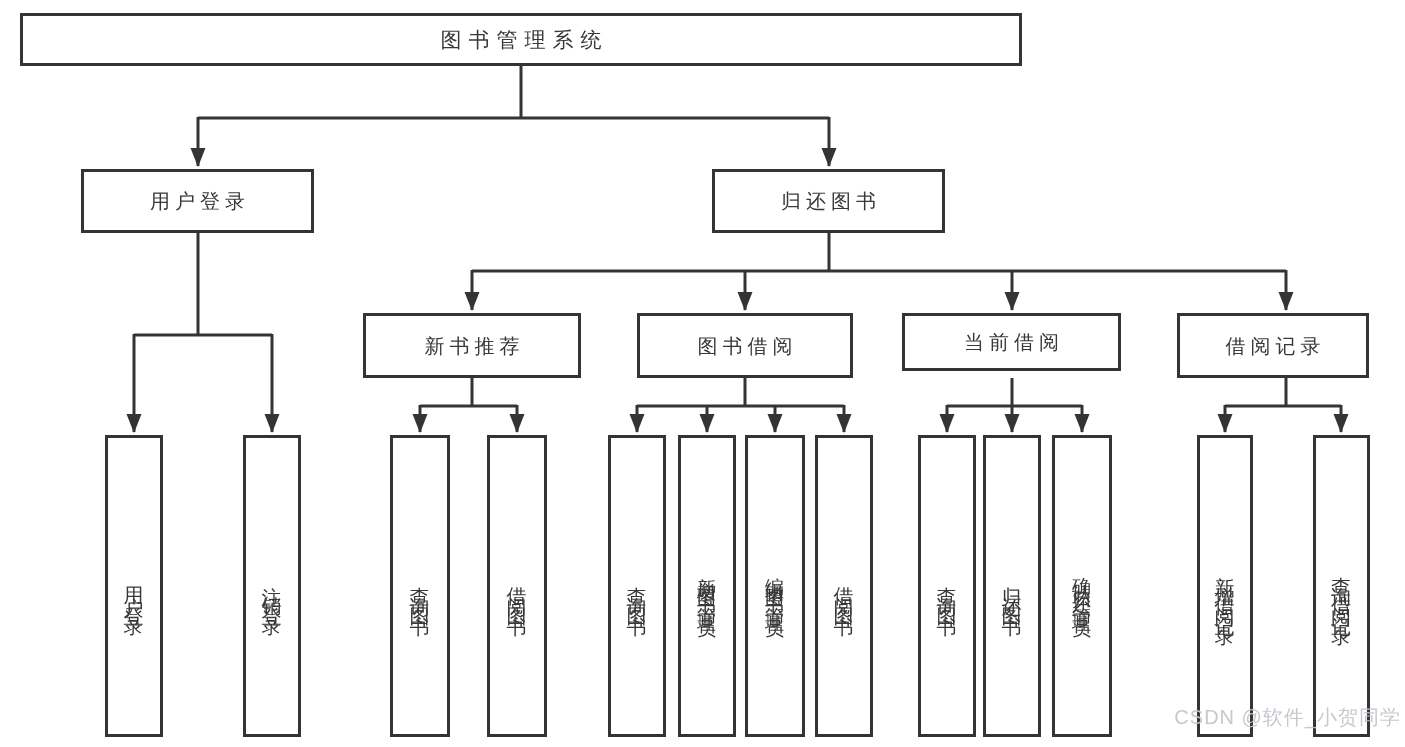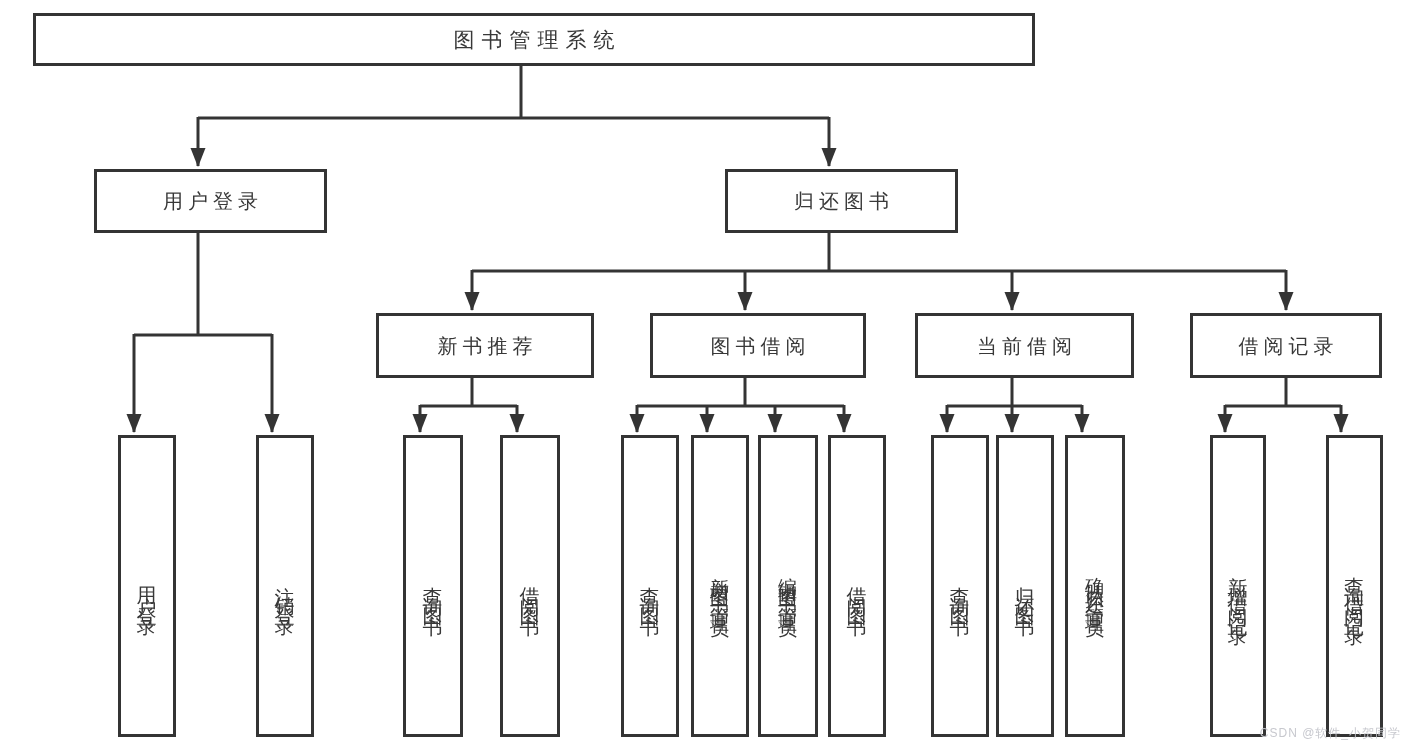--- a/index.html
+++ b/index.html
@@ -13,21 +13,20 @@
   #connectors{position:absolute;left:0;top:0;width:1405px;height:747px;}
   .box{
     position:absolute;
     box-sizing:border-box;
     border:3px solid #343434;
     background:#ffffff;
     display:flex;
     align-items:center;
     justify-content:center;
     color:#383838;
-    margin-left:13px;
   }
   .hlabel{
     font-size:20px;
     letter-spacing:5px;
     padding-left:5px;      
     white-space:nowrap;
     line-height:1.2;
   }
   .root .hlabel{font-size:21px;letter-spacing:7px;padding-left:7px;}
   .vlabel{
@@ -40,22 +39,22 @@
     white-space:nowrap;
   }
   .vlabel.tight{
     letter-spacing:6px;
     padding-top:6px;
     font-size:19px;
   }
   #watermark{
     position:absolute;
     right:4px;
-    bottom:5px;
-    font-size:12px;
+    bottom:16px;
+    font-size:20px;
     letter-spacing:1px;
     color:rgba(196,197,203,0.95);
     z-index:10;
     white-space:nowrap;
   }
 </style>
 </head>
 <body>
 
 <div id="canvas">
@@ -113,21 +112,21 @@
   <div class="box" style="left:712px;top:169px;width:233px;height:64px">
     <span class="hlabel">归还图书</span>
   </div>
 
   <div class="box" style="left:363px;top:313px;width:218px;height:65px">
     <span class="hlabel">新书推荐</span>
   </div>
   <div class="box" style="left:637px;top:313px;width:216px;height:65px">
     <span class="hlabel">图书借阅</span>
   </div>
-  <div class="box" style="left:902px;top:313px;width:219px;height:65px">
+  <div class="box" style="left:902px;top:313px;width:219px;height:58px">
     <span class="hlabel">当前借阅</span>
   </div>
   <div class="box" style="left:1177px;top:313px;width:192px;height:65px">
     <span class="hlabel">借阅记录</span>
   </div>
 
   <div class="box" style="left:105px;top:435px;width:58px;height:302px">
     <span class="vlabel">用户登录</span>
   </div>
   <div class="box" style="left:243px;top:435px;width:58px;height:302px">

